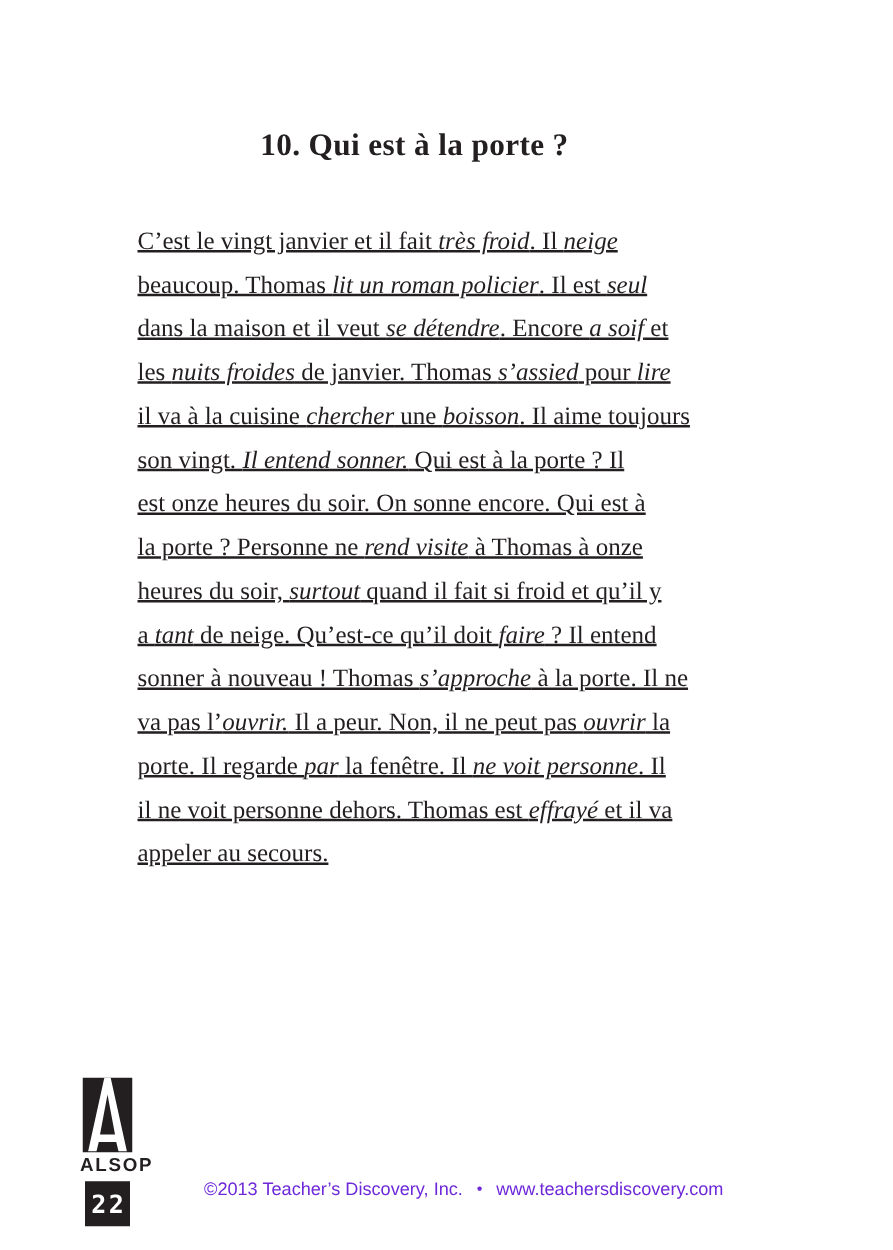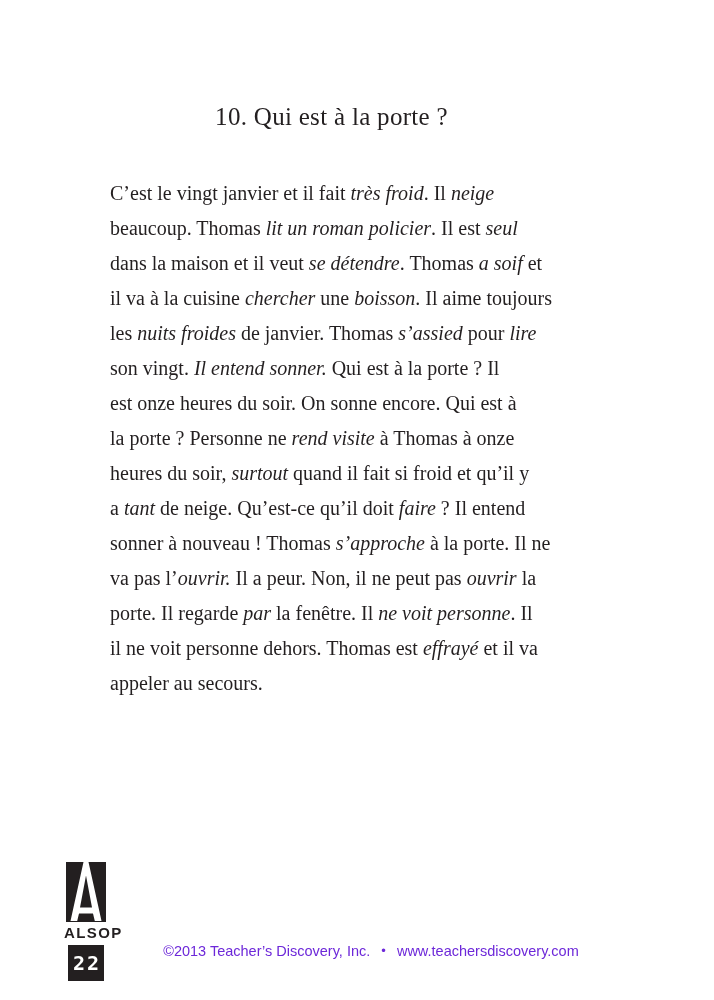--- a/index.html
+++ b/index.html
@@ -13,33 +13,34 @@
     overflow: hidden;
     color: #231f20;
   }
   .title {
     position: absolute;
     top: 103px;
     left: 0;
     width: 663px;
     text-align: center;
     font-family: "Liberation Serif", serif;
-    font-weight: normal;
+    font-weight: bold;
     font-size: 25px;
     letter-spacing: 0.3px;
     color: #231f20;
   }
   .passage {
     position: absolute;
     left: 110px;
     top: 176px;
     width: 560px;
     font-family: "Liberation Serif", serif;
     font-size: 20px;
     color: #231f20;
+    text-decoration: underline;
   }
   .passage .line {
     line-height: 35px;
     white-space: nowrap;
   }
   .passage .it {
     font-style: italic;
   }
   .logo {
     position: absolute;
@@ -94,23 +95,23 @@
 </head>
 <body>
 
 <div class="page">
 
   <h1 class="title">10. Qui est à la porte ?</h1>
 
   <div class="passage">
       <div class="line"><span>C’est le vingt janvier et il fait </span><span class="it">très froid</span><span>. Il </span><span class="it">neige</span></div>
       <div class="line"><span>beaucoup. Thomas </span><span class="it">lit un roman policier</span><span>. Il est </span><span class="it">seul</span></div>
-      <div class="line"><span>dans la maison et il veut </span><span class="it">se détendre</span><span>. Thomas </span><span class="it">a soif</span><span> et</span></div>
+      <div class="line"><span>dans la maison et il veut </span><span class="it">se détendre</span><span>. Encore </span><span class="it">a soif</span><span> et</span></div>
+      <div class="line"><span>les </span><span class="it">nuits froides</span><span> de janvier. Thomas </span><span class="it">s’assied</span><span> pour </span><span class="it">lire</span></div>
       <div class="line"><span>il va à la cuisine </span><span class="it">chercher</span><span> une </span><span class="it">boisson</span><span>. Il aime toujours</span></div>
-      <div class="line"><span>les </span><span class="it">nuits froides</span><span> de janvier. Thomas </span><span class="it">s’assied</span><span> pour </span><span class="it">lire</span></div>
       <div class="line"><span>son vingt. </span><span class="it">Il entend sonner.</span><span> Qui est à la porte ? Il</span></div>
       <div class="line"><span>est onze heures du soir. On sonne encore. Qui est à</span></div>
       <div class="line"><span>la porte ? Personne ne </span><span class="it">rend visite</span><span> à Thomas à onze</span></div>
       <div class="line"><span>heures du soir, </span><span class="it">surtout</span><span> quand il fait si froid et qu’il y</span></div>
       <div class="line"><span>a </span><span class="it">tant</span><span> de neige. Qu’est-ce qu’il doit </span><span class="it">faire</span><span> ? Il entend</span></div>
       <div class="line"><span>sonner à nouveau ! Thomas </span><span class="it">s’approche</span><span> à la porte. Il ne</span></div>
       <div class="line"><span>va pas l’</span><span class="it">ouvrir.</span><span> Il a peur. Non, il ne peut pas </span><span class="it">ouvrir</span><span> la</span></div>
       <div class="line"><span>porte. Il regarde </span><span class="it">par</span><span> la fenêtre. Il </span><span class="it">ne voit personne</span><span>. Il</span></div>
       <div class="line"><span>il ne voit personne dehors. Thomas est </span><span class="it">effrayé</span><span> et il va</span></div>
       <div class="line"><span>appeler au secours.</span></div>

